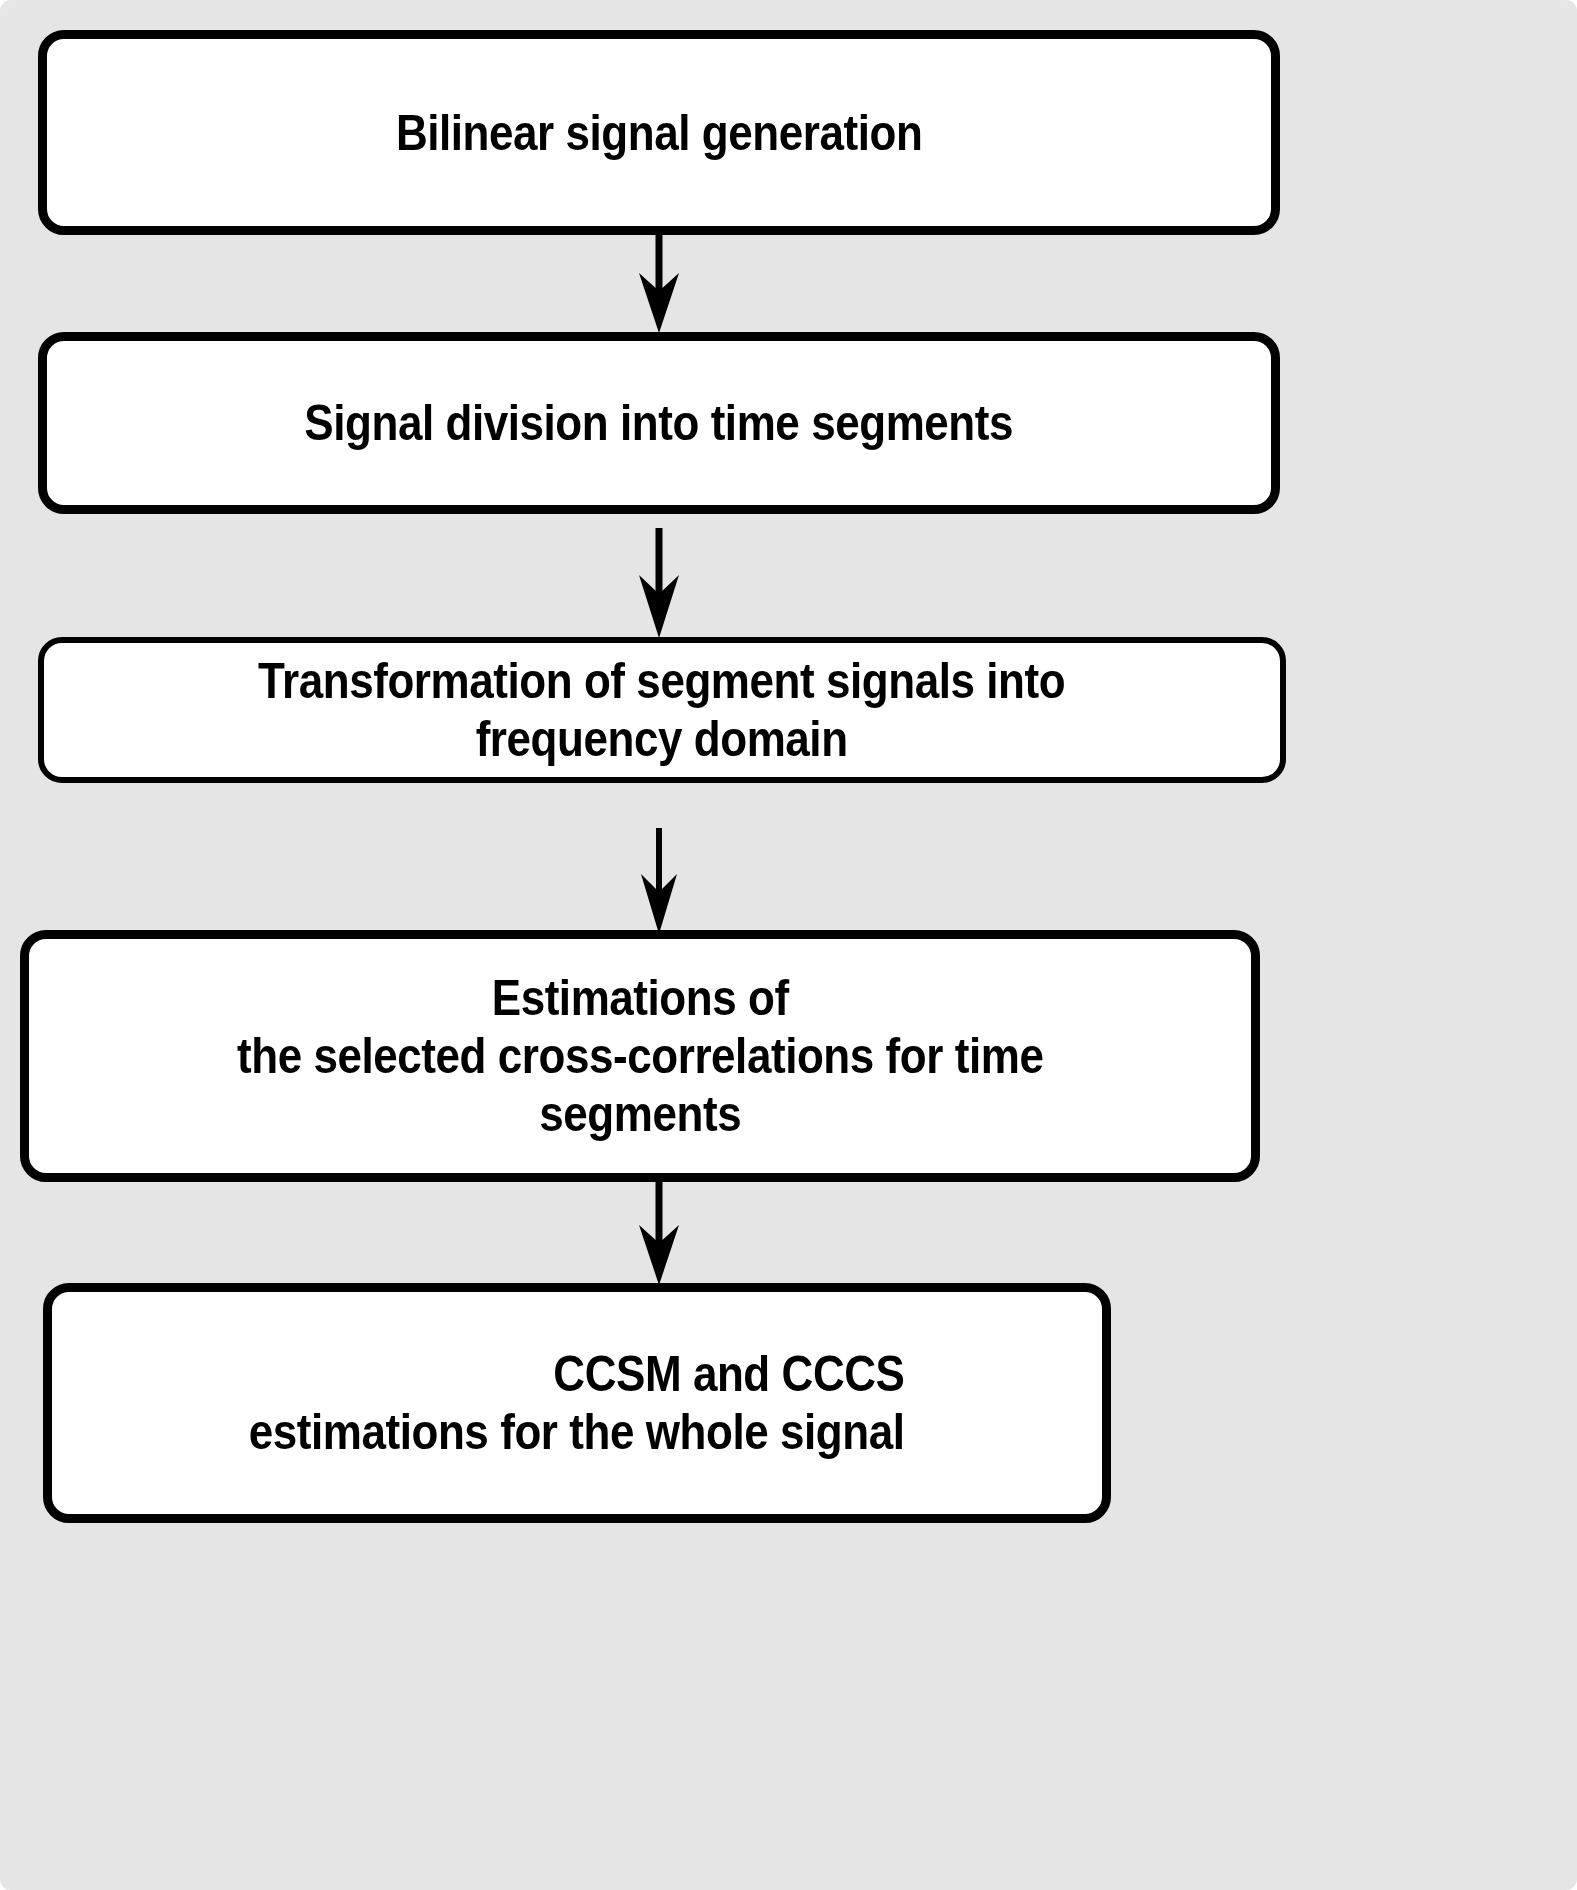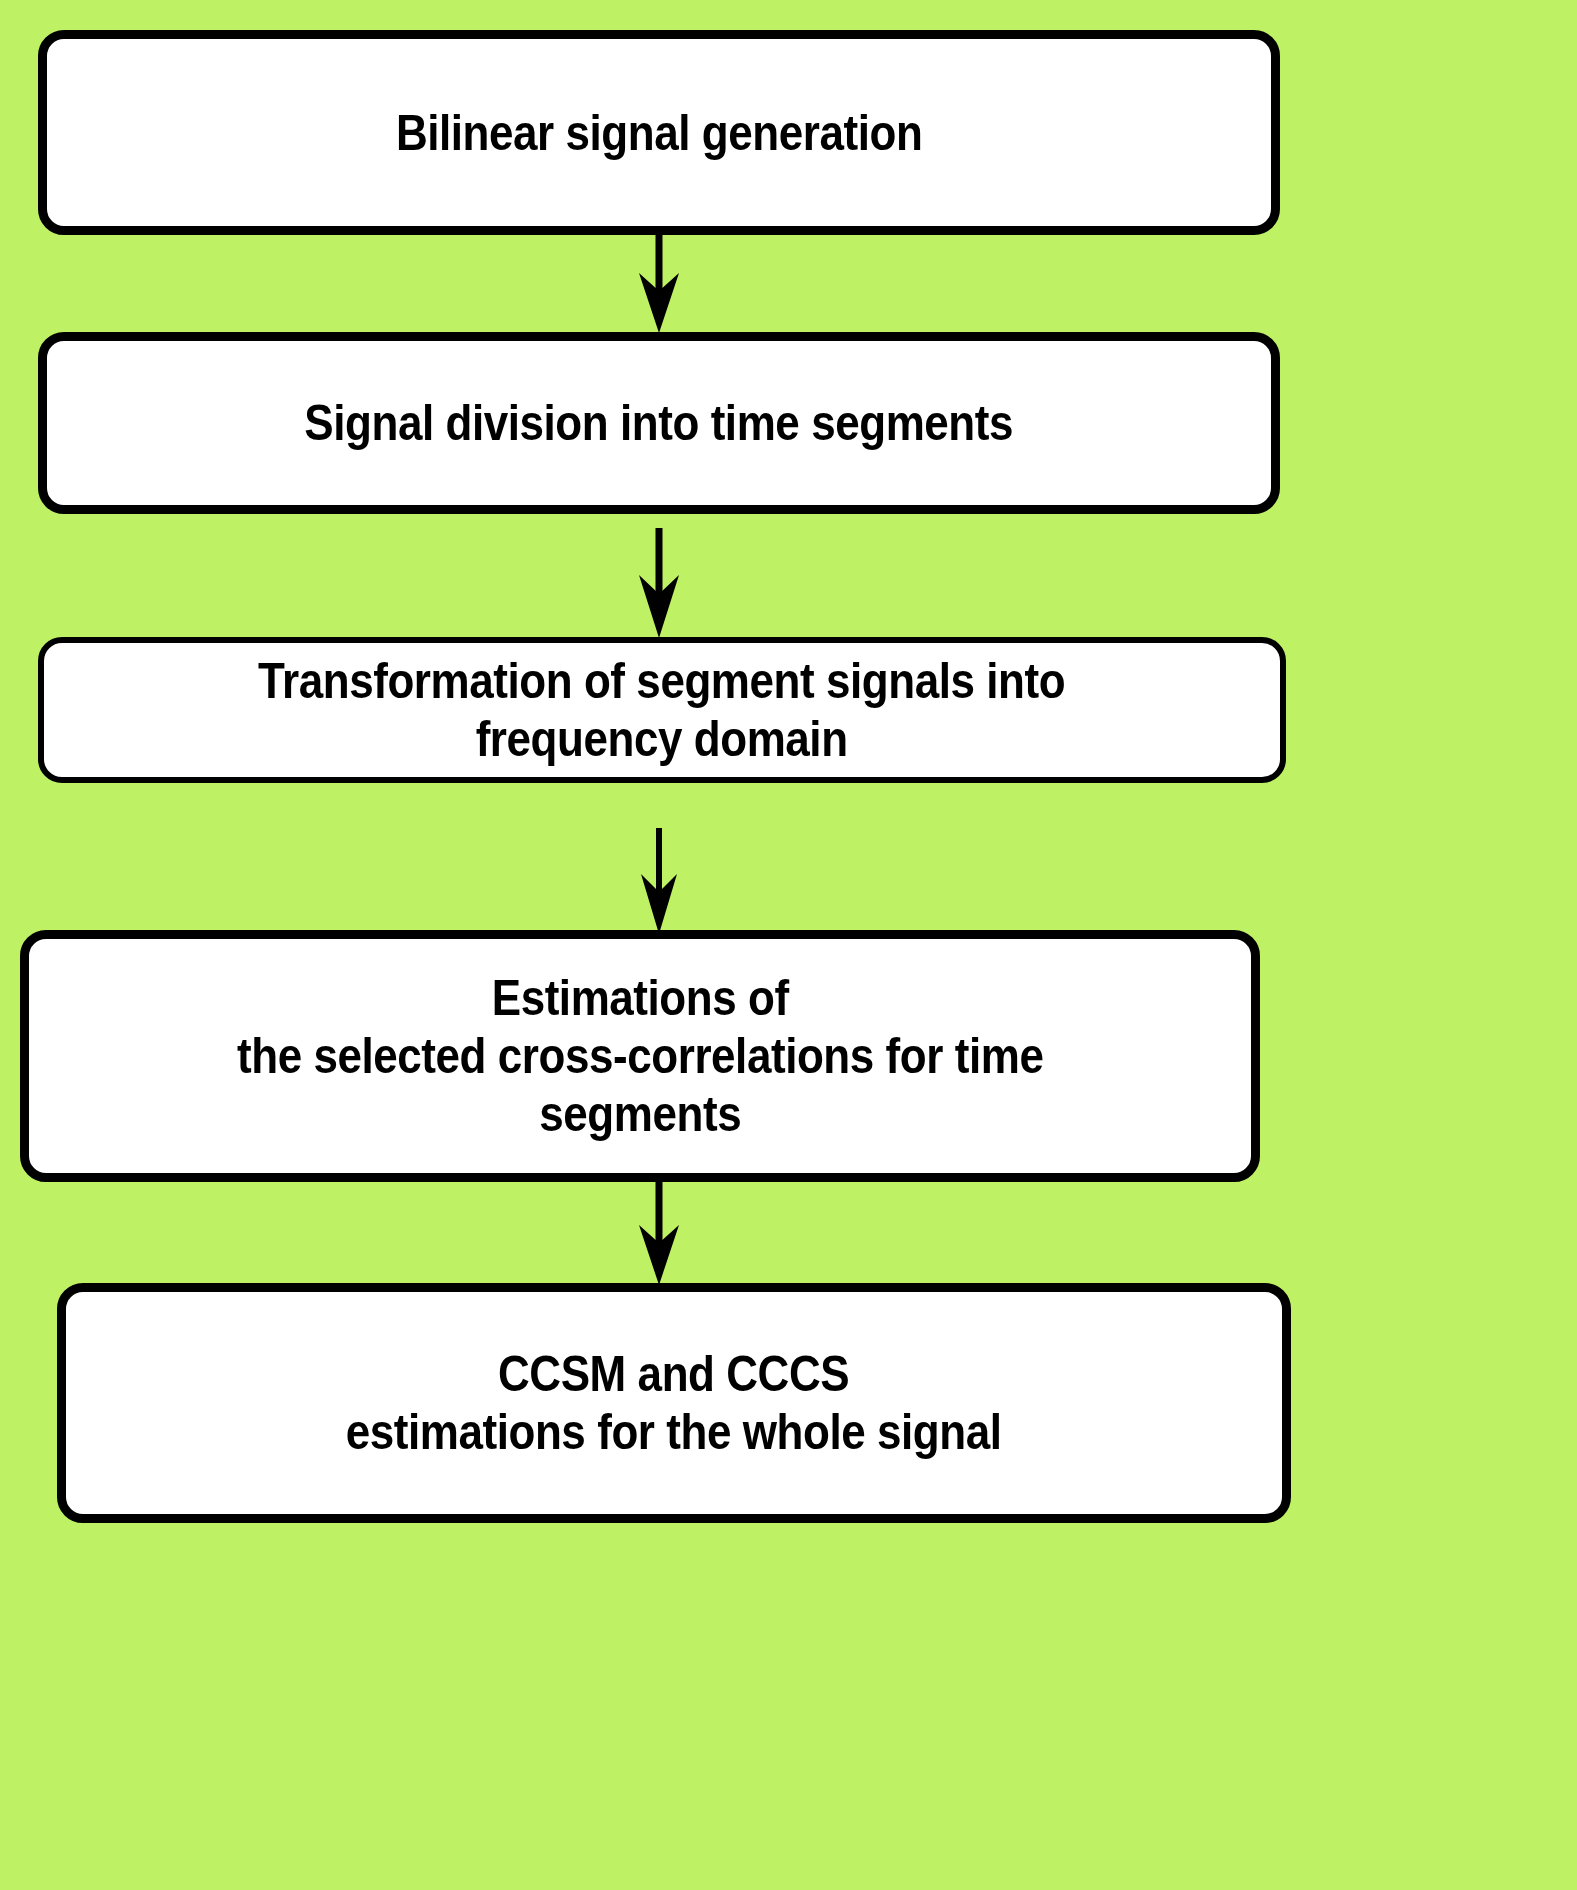--- a/index.html
+++ b/index.html
@@ -11,21 +11,22 @@
     width: 1577px;
     height: 1890px;
     font-family: "Liberation Sans", "DejaVu Sans", sans-serif;
     overflow: hidden;
   }
 
   #flowchart {
     position: relative;
     width: 1577px;
     height: 1890px;
-    background: #bef264;
+    background: #e5e5e5;
+    border-radius: 11px;
   }
 
   .node {
     position: absolute;
     box-sizing: border-box;
     background: #ffffff;
     border: 9px solid #000000;
     border-radius: 26px;
     display: flex;
     align-items: center;
@@ -102,18 +103,18 @@
 segments</div>
   </div>
 
   <div class="connector" style="left:628px; top:1180px; width:62px; height:105px;">
     <svg width="62" height="105" viewBox="0 0 62 105" aria-hidden="true">
       <line x1="31" y1="0" x2="31" y2="66" stroke="#000000" stroke-width="7"></line>
       <path d="M 31 105 L 11 45 L 31 63 L 51 45 Z" fill="#000000"></path>
     </svg>
   </div>
 
-  <div class="node" style="left:57px; top:1283px; width:1234px; height:240px;">
+  <div class="node" style="left:43px; top:1283px; width:1068px; height:240px;text-align:right;">
     <div class="node-label">CCSM and CCCS
 estimations for the whole signal</div>
   </div>
 
 </div>
 
 </body></html>

